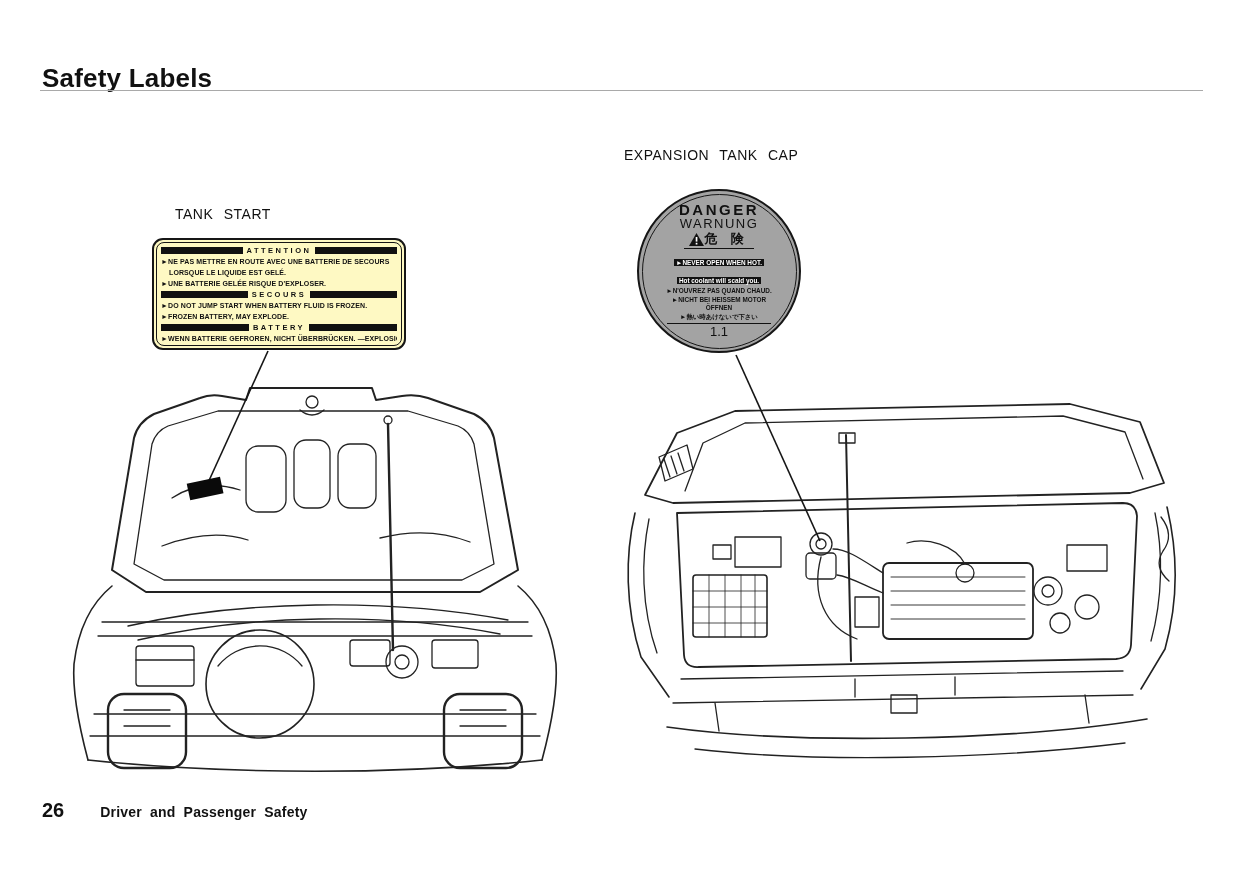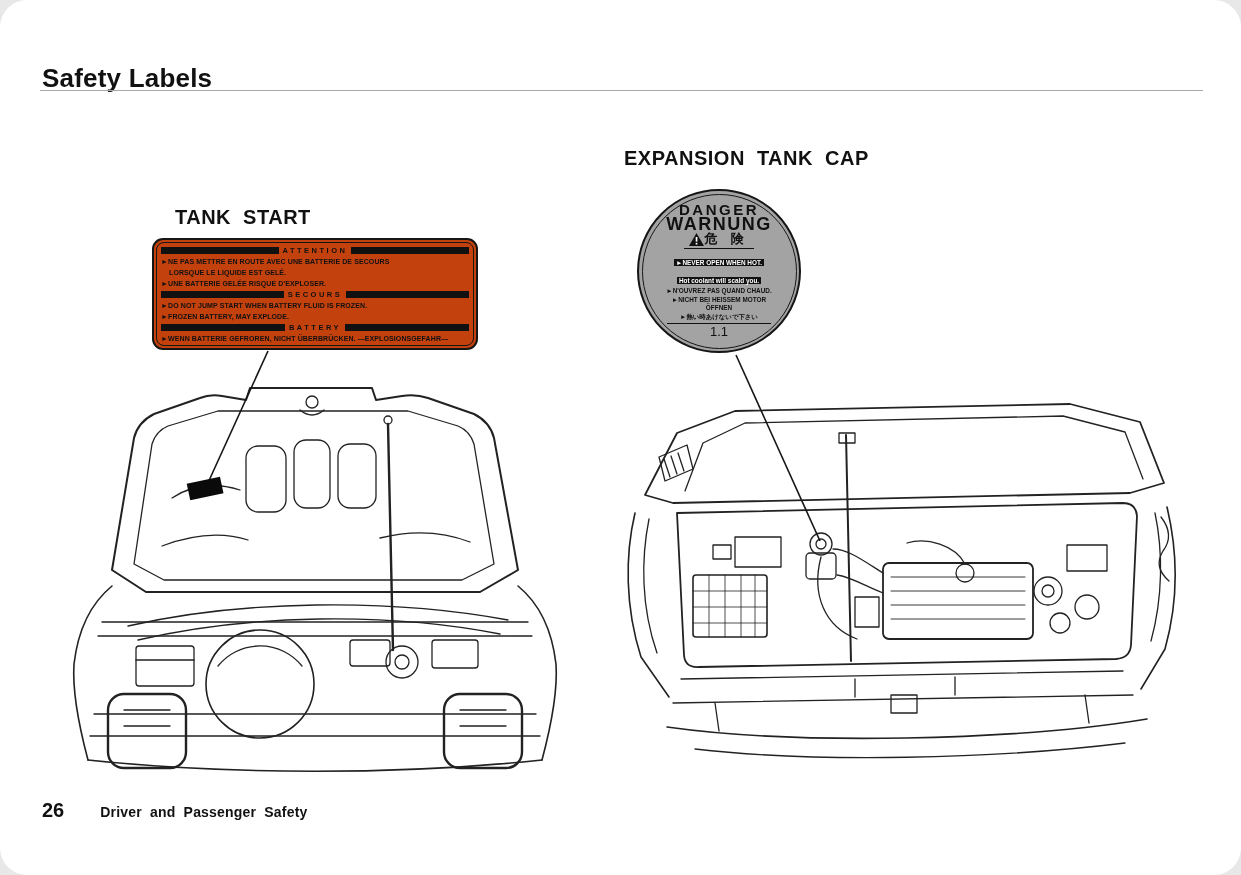--- a/index.html
+++ b/index.html
@@ -1,48 +1,48 @@
 <!DOCTYPE html>
 <html><head>
 <meta charset="utf-8">
 <style>
   html,body{margin:0;padding:0;background:#e8e8e8;}
   #page{
     position:relative;width:1241px;height:875px;background:#ffffff;
     font-family:"Liberation Sans","DejaVu Sans",sans-serif;color:#111;
-    overflow:hidden;margin:0 auto;border-radius:27px;
+    overflow:hidden;margin:0 auto;
   }
   
   .page-title{position:absolute;left:42px;top:46px;font-size:26px;font-weight:bold;letter-spacing:.2px;}
   .title-rule{position:absolute;left:40px;top:90px;width:1163px;border-top:1px solid #a9a9a9;}
   
-  .diagram-heading{position:absolute;font-size:20px;font-weight:bold;letter-spacing:.5px;word-spacing:6px;white-space:nowrap;}
+  .diagram-heading{position:absolute;font-size:14px;font-weight:normal;letter-spacing:.5px;word-spacing:6px;white-space:nowrap;}
   #hd-expansion{left:624px;top:147px;}
   #hd-jumpstart{left:175px;top:206px;}
   
   .jsl{
-    position:absolute;left:152px;top:238px;width:326px;height:112px;
-    border:2.5px solid #161616;border-radius:11px;background:#c2410c;
+    position:absolute;left:152px;top:238px;width:254px;height:112px;
+    border:2.5px solid #161616;border-radius:11px;background:#fef9c3;
     padding:5px 7px 4px;box-sizing:border-box;z-index:2;
   }
   .jsl::before{content:"";position:absolute;inset:2px;border:1px solid #161616;border-radius:8px;pointer-events:none;}
   .jsl-hd{display:flex;align-items:center;gap:4px;height:11px;}
   .jsl-hd .bar{flex:1;height:6.5px;background:#111;}
   .jsl-hd .txt{font-size:7.5px;font-weight:bold;letter-spacing:2.5px;white-space:nowrap;line-height:11px;}
   .jsl-line{font-size:7px;font-weight:bold;height:11px;line-height:11px;white-space:nowrap;letter-spacing:.1px;overflow:hidden;}
   .jsl-line.cont{padding-left:8px;}
   
   .etc{
     position:absolute;left:637px;top:189px;width:164px;height:164px;border-radius:50%;
     border:2px solid #161616;background:#a3a3a3;box-sizing:border-box;z-index:2;
     display:flex;flex-direction:column;align-items:center;
   }
   .etc::before{content:"";position:absolute;inset:2.5px;border:1px solid #161616;border-radius:50%;pointer-events:none;}
   .etc-danger{margin-top:11px;font-size:15px;font-weight:bold;letter-spacing:2.5px;line-height:15px;}
-  .etc-warnung{font-size:18px;font-weight:bold;letter-spacing:1.5px;line-height:14px;}
+  .etc-warnung{font-size:13px;font-weight:normal;letter-spacing:1.5px;line-height:14px;}
   .etc-kanji-row{display:flex;align-items:center;gap:0;border-bottom:1.5px solid #111;padding:1px 5px 2px;margin-bottom:2px;}
   .etc-kanji{font-size:13px;font-weight:bold;letter-spacing:5px;line-height:14px;}
   .etc-line{font-size:6.4px;font-weight:bold;line-height:8.6px;white-space:nowrap;}
   .etc-line.inv{background:#111;color:#fff;padding:0 2px;}
   .etc-code-rule{width:104px;border-top:1.5px solid #111;margin-top:2px;}
   .etc-code{font-size:13px;font-weight:normal;line-height:15px;}
   
   .illus{position:absolute;z-index:0;}
   #overlay{position:absolute;left:0;top:0;z-index:1;pointer-events:none;}
   

